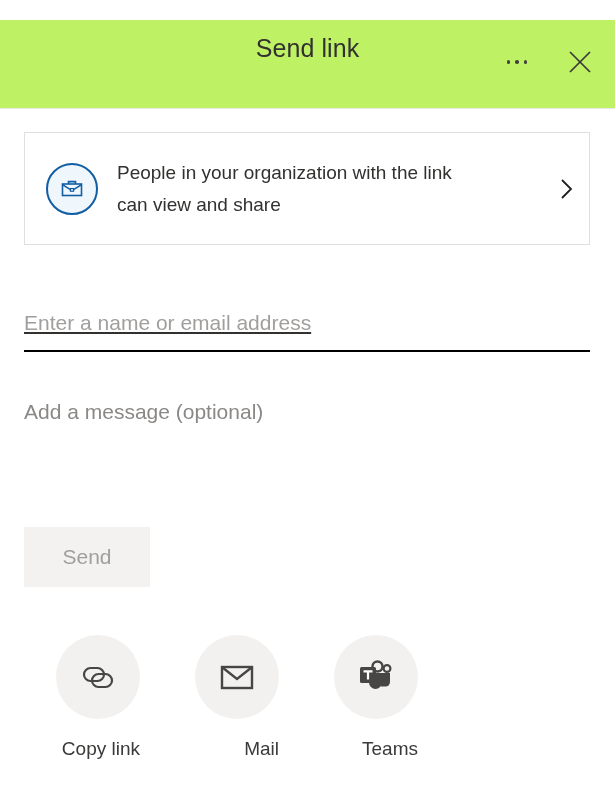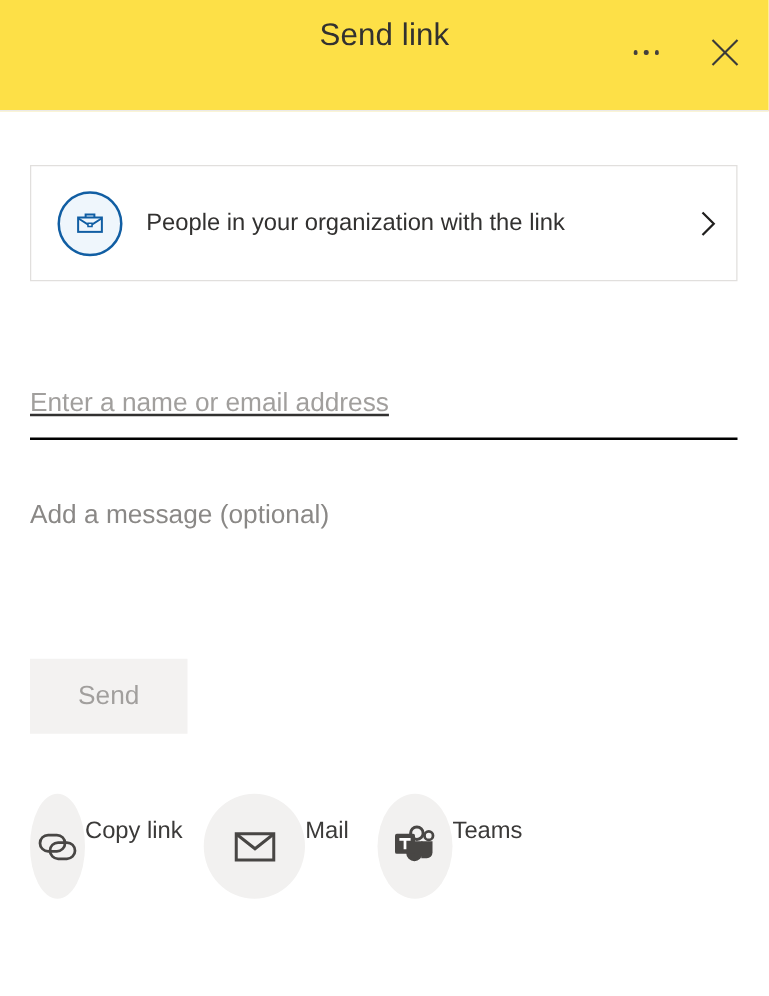--- a/index.html
+++ b/index.html
@@ -13,23 +13,24 @@
     font-family: "Liberation Sans", "DejaVu Sans", sans-serif;
     color: #323130;
     overflow: hidden;
     position: relative;
   }
 
   
   .header {
     position: relative;
     height: 89px;
-    background: #fde047;
+    background: #bef264;
     border-bottom: 1px solid #ebe9e7;
     box-sizing: border-box;
+    margin-top: 20px;
   }
   .header-titles {
     position: absolute;
     left: 0;
     right: 0;
     top: 11px;
     text-align: center;
     pointer-events: none;
   }
   .header-title {
@@ -71,21 +72,21 @@
     background: #44403d;
     display: block;
   }
 
   
   .permission-box {
     position: absolute;
     left: 24px;
     top: 132px;
     width: 566px;
-    height: 93px;
+    height: 113px;
     border: 1px solid #e1dfdd;
     box-sizing: border-box;
     background: #ffffff;
     display: flex;
     align-items: center;
     cursor: pointer;
   }
   .permission-icon {
     flex: 0 0 auto;
     width: 52px;
@@ -197,22 +198,22 @@
     position: absolute;
     left: 24px;
     top: 635px;
     width: 566px;
     display: flex;
   }
   .action {
     width: 116px;
     margin-right: 23px;
     display: flex;
-    flex-direction: row;
-    align-items: flex-start;
+    flex-direction: column;
+    align-items: flex-end;
     cursor: pointer;
   }
   .action:last-child { margin-right: 0; }
   .action-circle {
     width: 84px;
     height: 84px;
     border-radius: 50%;
     background: #f2f1f0;
     display: flex;
     align-items: center;
@@ -255,20 +256,21 @@
   <div class="permission-icon">
     <svg class="ico" width="26" height="26" viewBox="0 0 26 26">
       <rect x="3.5" y="8" width="19" height="11.5" fill="none" stroke="#115ea3" stroke-width="1.6"></rect>
       <path d="M9.5 8 V5.6 h7 V8" fill="none" stroke="#115ea3" stroke-width="1.6"></path>
       <path d="M3.5 8.6 L13 14.6 L22.5 8.6" fill="none" stroke="#115ea3" stroke-width="1.6"></path>
       <rect x="11.4" y="12.6" width="3.2" height="2.6" fill="#eff6fc" stroke="#115ea3" stroke-width="1.2"></rect>
     </svg>
   </div>
   <div class="permission-text">
     <div>People in your organization with the link</div>
+    <div>can view and share</div>
   </div>
   <div class="permission-chevron">
     <svg class="ico" width="20" height="26" viewBox="0 0 20 26">
       <polyline points="6,4 15,13 6,22" fill="none" stroke="#201f1e" stroke-width="1.8"></polyline>
     </svg>
   </div>
 </div>
 
 <div class="recipient-field">
   <input class="recipient-input" type="text" placeholder="Enter a name or email address" style="">

